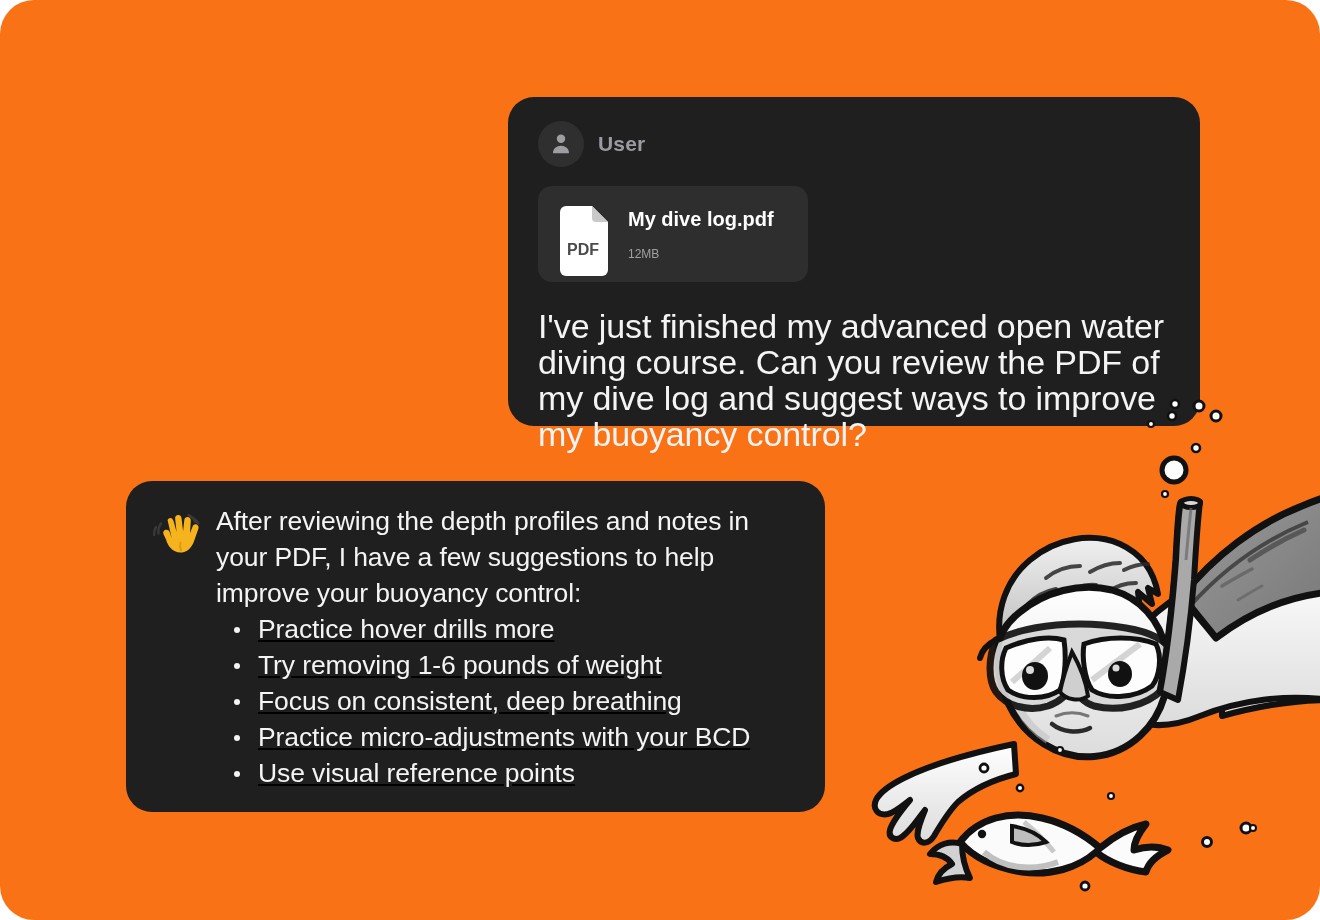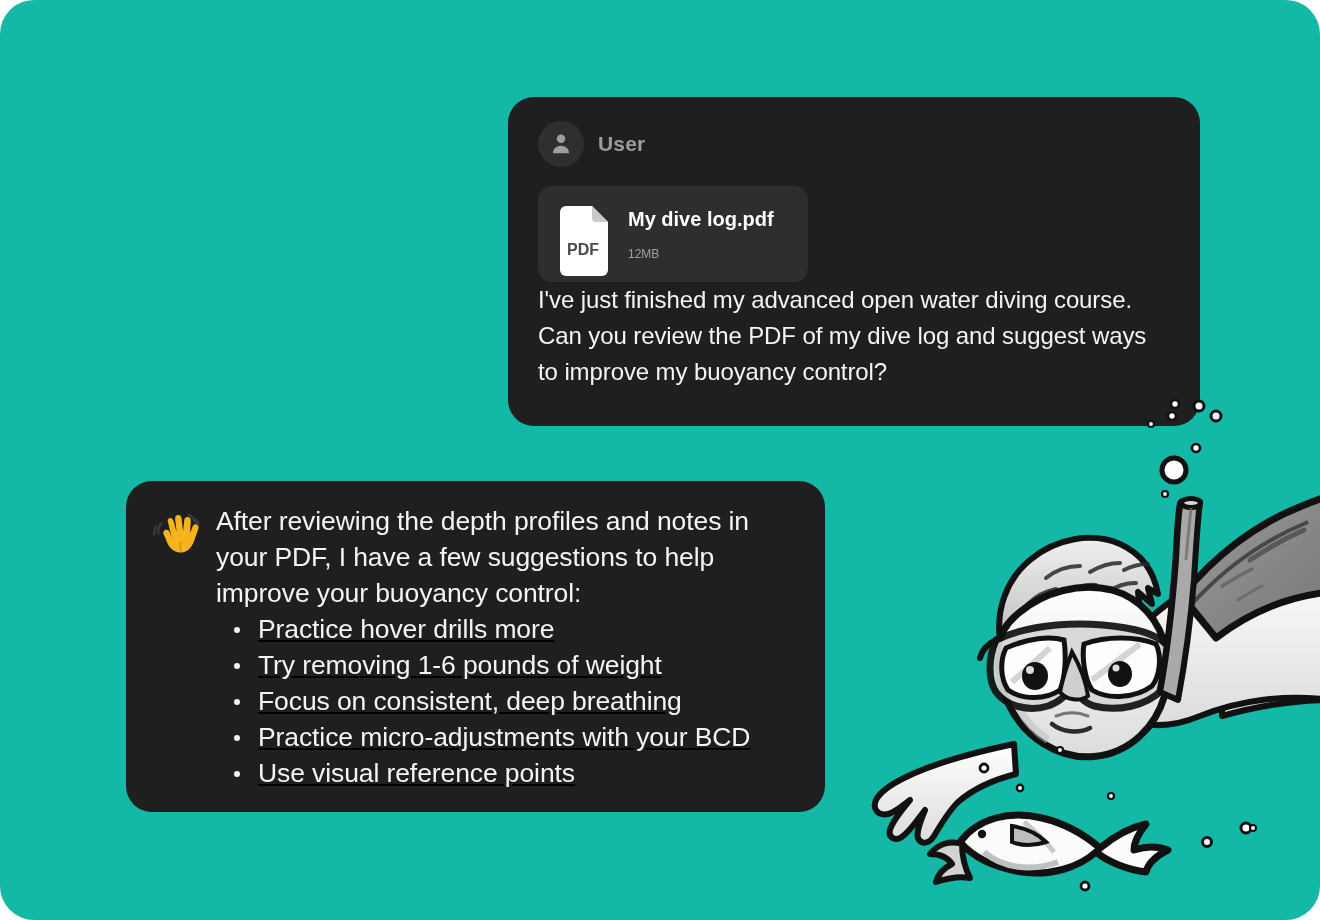--- a/index.html
+++ b/index.html
@@ -11,21 +11,21 @@
     width: 1320px;
     height: 920px;
     overflow: hidden;
     font-family: "Liberation Sans", sans-serif;
   }
 
   #page {
     position: relative;
     width: 1320px;
     height: 920px;
-    background: #14b8a6;
+    background: #f97316;
     border-radius: 34px;
     overflow: hidden;
   }
 
   
   #illustration {
     position: absolute;
     inset: 0;
     z-index: 3;
     pointer-events: none;
@@ -94,22 +94,23 @@
     font-size: 20px;
     font-weight: bold;
     white-space: nowrap;
   }
   .file-size {
     color: #a0a0a4;
     font-size: 12px;
   }
 
   .msg-text {
+    margin-top: 26px;
     color: #f4f4f5;
-    font-size: 24px;
+    font-size: 34px;
     line-height: 36px;
     letter-spacing: -0.1px;
   }
 
   
   #assistant-bubble {
     left: 126px;
     top: 481px;
     width: 699px;
     height: 331px;

